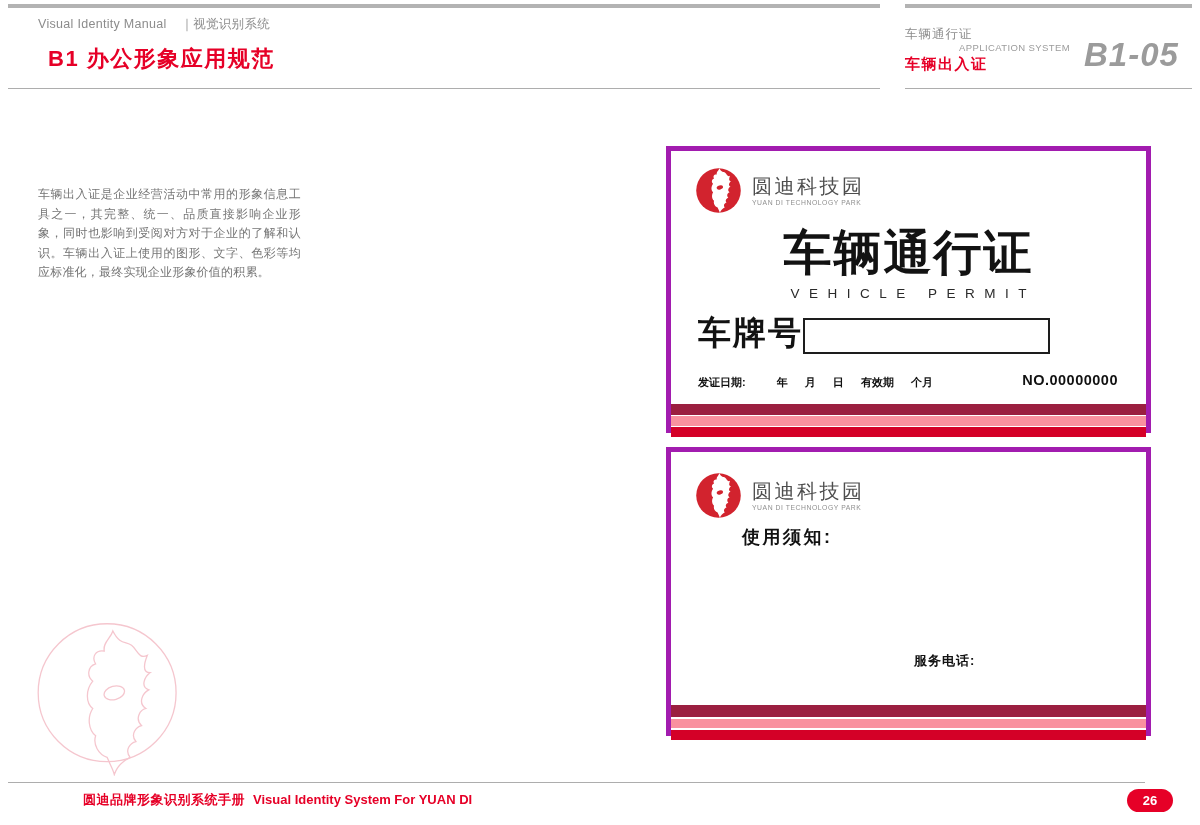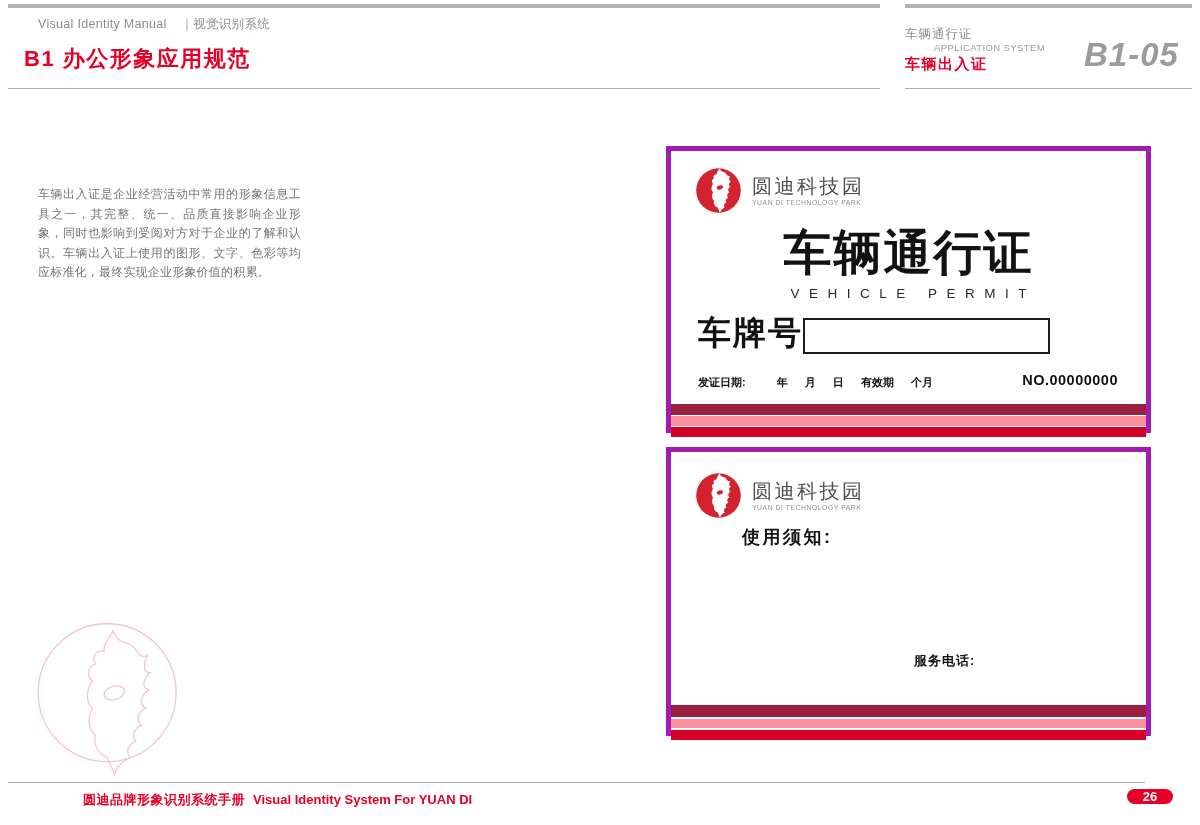--- a/index.html
+++ b/index.html
@@ -10,24 +10,24 @@
   
   .rule { position:absolute; background:#b3b3b3; }
   .rule-top-left  { left:8px;   top:4px;  width:872px; height:4px; }
   .rule-top-right { left:905px; top:4px;  width:287px; height:4px; }
   .rule-mid-left  { left:8px;   top:88px; width:872px; height:1px; background:#adadad; }
   .rule-mid-right { left:905px; top:88px; width:287px; height:1px; background:#adadad; }
   .rule-bottom    { left:8px;   top:782px; width:1137px; height:1px; background:#adadad; }
 
   .vi-title { position:absolute; left:38px; top:16px; font-size:12.5px; color:#8c8c8c; letter-spacing:0.3px; }
   .vi-title .cn { margin-left:14px; }
-  .section-title { position:absolute; left:24px; top:44px; font-size:22px; font-weight:600; color:#e60027; letter-spacing:1.5px; }
+  .section-title { position:absolute; left:48px; top:44px; font-size:22px; font-weight:600; color:#e60027; letter-spacing:1.5px; }
 
   .app-cn   { position:absolute; left:905px; top:26px; font-size:12.5px; color:#8c8c8c; letter-spacing:1px; }
-  .app-en   { position:absolute; left:934px; top:42px; font-size:9.5px;  color:#9c9c9c; letter-spacing:0.4px; }
+  .app-en   { position:absolute; left:959px; top:42px; font-size:9.5px;  color:#9c9c9c; letter-spacing:0.4px; }
   .app-item { position:absolute; left:905px; top:55px; font-size:15px; font-weight:700; color:#e60027; letter-spacing:1.5px; }
   .page-code { position:absolute; left:1084px; top:36px; font-size:33px; font-weight:800; font-style:italic; color:#9b9b9b; letter-spacing:1px; }
 
   .intro { position:absolute; left:38px; top:185px; width:263px; font-size:12px; line-height:19.5px; color:#757575; letter-spacing:0.2px; text-align:justify; }
 
   .watermark { position:absolute; left:34px; top:618px; width:152px; height:158px; }
 
   
   .card { position:absolute; left:666px; width:485px; background:#ffffff; border:5px solid #a21caf; }
   .card-front { top:146px; height:287px; }
@@ -60,21 +60,21 @@
   .card-back  .stripe-red    { top:278px; height:10px; background:#d40027; }
 
   .notice-title { position:absolute; left:27px; top:73px; font-size:18px; font-weight:700; color:#121212; letter-spacing:2.5px;margin-left:44px; }
   .rules { position:absolute; left:27px; top:106px; right:12px; }
   .rule-item { font-size:11px; font-weight:600; color:#1c1c1c; letter-spacing:0.3px; margin-bottom:7.5px; white-space:nowrap; }
   .service { position:absolute; left:243px; top:200px; font-size:13px; font-weight:700; color:#121212; letter-spacing:1px; }
 
   .footer-text { position:absolute; left:38px; top:791px; font-size:13px; color:#e60027;padding-left:45px; }
   .footer-text .cn { font-weight:700; letter-spacing:0.5px; }
   .footer-text .en { font-weight:600; margin-left:8px; }
-  .page-badge { position:absolute; left:1127px; top:789px; width:46px; height:15px; background:#e60027; border-radius:12px; color:#ffffff; font-size:13px; font-weight:700; display:flex; align-items:center; justify-content:center; }
+  .page-badge { position:absolute; left:1127px; top:789px; width:46px; height:23px; background:#e60027; border-radius:12px; color:#ffffff; font-size:13px; font-weight:700; display:flex; align-items:center; justify-content:center; }
 </style>
 </head>
 <body>
 
 <svg width="0" height="0" style="position:absolute">
   <defs>
     <g id="yd-figure">
       <path d="M52,5 C50,11 45,13 46,19 C40,18 37,23 40,28 C34,30 34,37 38,40 C33,46 33,55 38,59 C34,65 35,74 40,78 C38,84 42,91 48,93 C50,98 52,101 53,105 C55,99 60,95 64,93 C60,88 64,83 68,82 C64,77 68,72 72,71 C67,66 71,60 75,59 C69,55 73,48 77,46 C71,44 74,37 78,34 C72,34 74,27 76,22 C70,25 69,18 65,15 C61,12 57,15 52,5 Z M46,50 a7,4.5 -15 1 0 14,-3.8 a7,4.5 -15 1 0 -14,3.8 Z"></path>
     </g>
   </defs>

